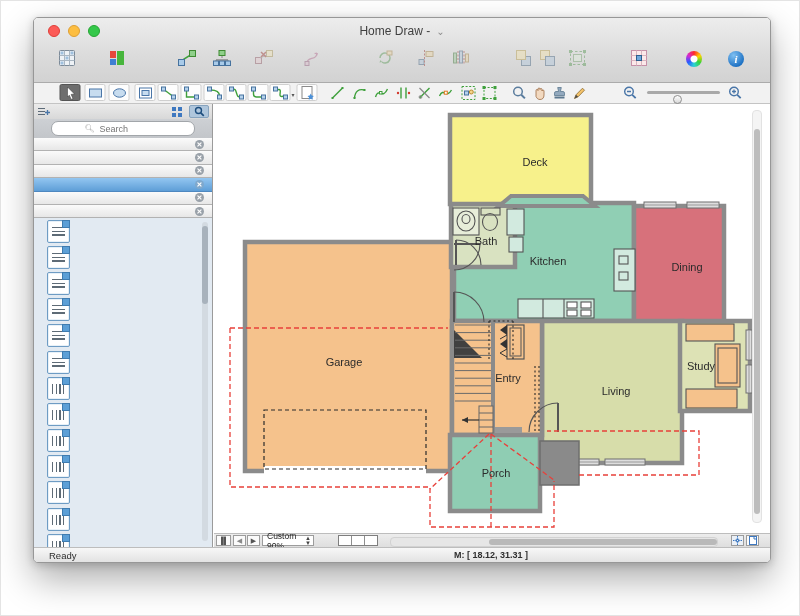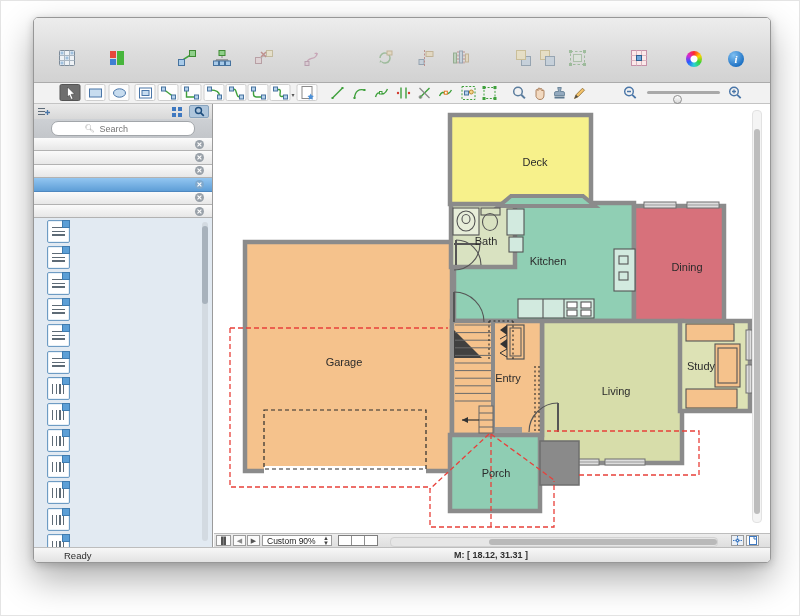--- a/index.html
+++ b/index.html
@@ -80,41 +80,47 @@
   .canvas{position:absolute;left:180px;top:86px;right:1px;bottom:29px;background:#fff;overflow:hidden}
   .canvas svg{position:absolute;left:0;top:0}
   .v-scroll{position:absolute;right:7px;top:6px;bottom:10px;width:8px;background:#F4F4F4;border:1px solid #E2E2E2;border-radius:4px}
   .v-thumb{position:absolute;left:0.5px;width:6px;top:18px;height:385px;background:#BDBDBD;border-radius:3px}
 
   
   .pagebar{position:absolute;left:180px;right:0;bottom:15px;height:14px;background:linear-gradient(#EDEDED,#DEDEDE);
     border-top:1px solid #BDBDBD;box-sizing:border-box}
   .pb-btn{position:absolute;top:1px;height:11px;background:#FBFBFB;border:1px solid #9C9C9C;box-sizing:border-box;
     display:flex;align-items:center;justify-content:center;font-size:7px;color:#555}
-  .pb-zoombox{position:absolute;left:48px;top:1px;width:70px;height:11px;background:#fff;border:1px solid #9C9C9C;
+  .pb-zoombox{position:absolute;left:48px;top:1px;width:52px;height:11px;background:#fff;border:1px solid #9C9C9C;
     box-sizing:border-box;font-size:8.5px;color:#222;display:flex;align-items:center;padding-left:4px}
   .pb-stepper{position:absolute;right:2px;top:0;font-size:6px;line-height:5px;color:#444;text-align:center}
   .pageboxes{position:absolute;left:124px;top:1px;width:40px;height:11px;background:#B9B9B9;border:1px solid #7E7E7E;
     box-sizing:border-box;display:flex}
   .pagebox{flex:1;background:#fff;border-right:1px solid #8E8E8E}
   .pagebox:last-child{border-right:none}
   .h-scroll{position:absolute;left:176px;right:52px;top:3px;height:8px;background:#E6E6E6;border-radius:4px;border:1px solid #D2D2D2}
   .h-thumb{position:absolute;left:98px;width:228px;top:0.5px;height:6px;background:#B9B9B9;border-radius:3px}
   .statusbar{position:absolute;left:0;right:0;bottom:0;height:15px;background:linear-gradient(#F7F7F7,#E2E2E2);
     border-top:1px solid #BDBDBD;box-sizing:border-box;font-size:9.5px;color:#2e2e2e}
-  .st-ready{position:absolute;left:30px;top:2px}
+  .st-ready{position:absolute;left:15px;top:2px}
   .st-coords{position:absolute;left:372px;top:2px;width:170px;text-align:center;font-weight:bold;font-size:9px}
 </style>
 </head>
 <body>
 
 <div class="screen">
   <div class="window">
 
     <div class="chrome">
+      <div class="titlebar">
+        <span class="tlight tl-close"></span>
+        <span class="tlight tl-min"></span>
+        <span class="tlight tl-zoom"></span>
+        <div class="wtitle"><span>Home Draw -</span><span class="chev">⌄</span></div>
+      </div>
       <div class="toolbar" id="toolbar">
           <div class="tb-item" style="left: 33px;">
             <div class="tb-icon">
               <svg width="20" height="18" viewBox="0 0 20 18">
                 <rect x="2.5" y="1.5" width="15" height="15" rx="1" fill="#EEF2F6" stroke="#7D8B99"></rect>
                 <path d="M2.5 6.5h15M2.5 11.5h15M7.5 1.5v15M12.5 1.5v15" stroke="#A9B6C2" stroke-width="1"></path>
                 <rect x="3.5" y="2.5" width="3" height="3" fill="#9FC0DE"></rect>
                 <rect x="8.5" y="7.5" width="3" height="3" fill="#9FC0DE"></rect>
                 <rect x="13.5" y="2.5" width="3" height="3" fill="#9FC0DE"></rect>
                 <rect x="3.5" y="12.5" width="3" height="3" fill="#9FC0DE"></rect>

